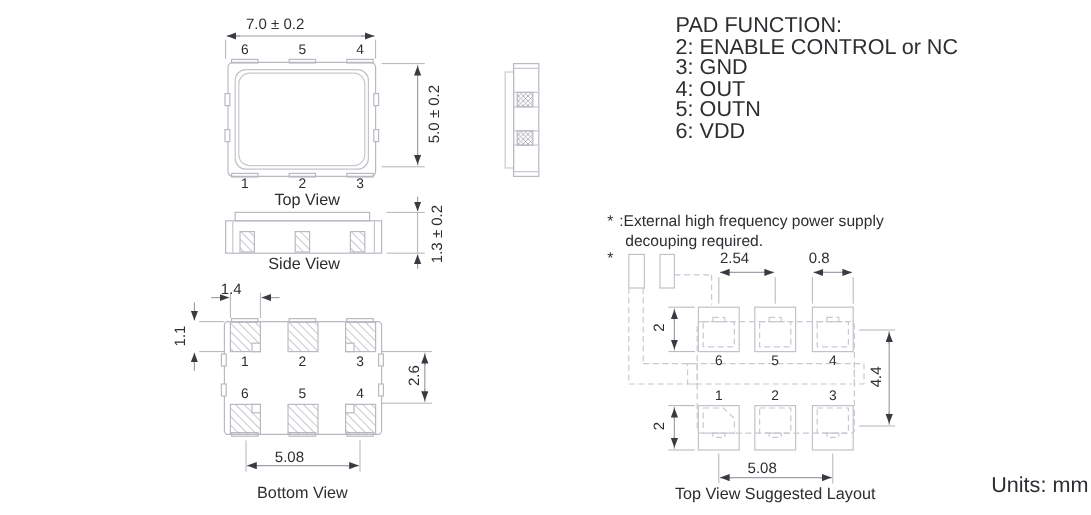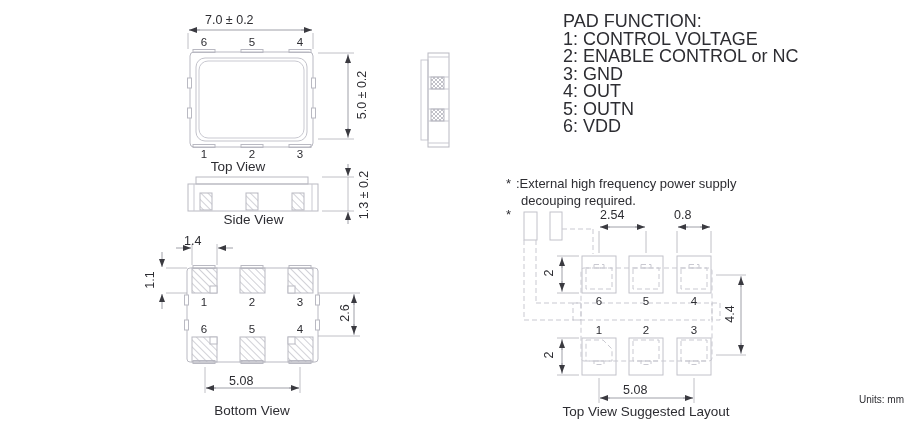--- a/index.html
+++ b/index.html
@@ -8,21 +8,21 @@
     font-family:"Liberation Sans",sans-serif;color:#2d2d32;overflow:hidden;
   }
   #linework{position:absolute;left:0;top:0;}
   .txt{position:absolute;white-space:nowrap;color:#2d2d32;}
   .dim{font-size:12.5px;}
   .pin{font-size:11.5px;width:14px;text-align:center;}
   .viewlabel{font-size:13.5px;text-align:center;}
   .rot{transform:rotate(-90deg);transform-origin:center;text-align:center;display:block;}
   .padfn{position:absolute;left:563px;top:13px;font-size:18px;line-height:17.5px;}
   .note{font-size:13px;}
-  .units{font-size:10px;}
+  .units{font-size:18px;}
   .ctr{}
 </style>
 </head>
 <body>
 
 <div id="canvas">
 
   <svg id="linework" width="909" height="429" viewBox="0 0 909 429">
     <defs>
       <marker id="aR" markerWidth="9" markerHeight="7" refX="8" refY="3" orient="auto" markerUnits="userSpaceOnUse">
@@ -197,40 +197,39 @@
   </svg>
 
   <span class="txt dim ctr" style="left:205px;top:13px;width:90px;">7.0 ± 0.2</span>
   <span class="txt dim rot" style="left:322px;top:88px;width:80px;">5.0 ± 0.2</span>
   <span class="txt pin" style="left:197px;top:36px;">6</span>
   <span class="txt pin" style="left:245px;top:36px;">5</span>
   <span class="txt pin" style="left:293px;top:36px;">4</span>
   <span class="txt pin" style="left:197px;top:148px;">1</span>
   <span class="txt pin" style="left:245px;top:148px;">2</span>
   <span class="txt pin" style="left:293px;top:148px;">3</span>
-  <span class="txt viewlabel" style="left:198px;top:159px;width:80px;text-align:center;">Top View</span>
+  <span class="txt viewlabel" style="left:216px;top:159px;width:80px;text-align:center;">Top View</span>
 
   <span class="txt dim rot" style="left:324px;top:188px;width:80px;">1.3 ± 0.2</span>
   <span class="txt viewlabel" style="left:211px;top:212px;width:85px;">Side View</span>
 
   <span class="txt dim ctr" style="left:184px;top:234px;width:40px;">1.4</span>
   <span class="txt dim rot" style="left:133px;top:273px;width:34px;">1.1</span>
   <span class="txt dim rot" style="left:328px;top:306px;width:34px;">2.6</span>
   <span class="txt dim ctr" style="left:229px;top:374px;width:46px;">5.08</span>
   <span class="txt pin" style="left:197px;top:296px;">1</span>
   <span class="txt pin" style="left:245px;top:296px;">2</span>
   <span class="txt pin" style="left:293px;top:296px;">3</span>
   <span class="txt pin" style="left:197px;top:323px;">6</span>
   <span class="txt pin" style="left:245px;top:323px;">5</span>
   <span class="txt pin" style="left:293px;top:323px;">4</span>
   <span class="txt viewlabel" style="left:202px;top:403px;width:100px;">Bottom View</span>
 
   <div class="padfn">
     <div>PAD FUNCTION:</div>
-    <div>1: CONTROL VOLTAGE</div>
     <div>2: ENABLE CONTROL or NC</div>
     <div>3: GND</div>
     <div>4: OUT</div>
     <div>5: OUTN</div>
     <div>6: VDD</div>
   </div>
 
   <span class="txt note" style="left:506px;top:176px;">*</span>
   <span class="txt note" style="left:516px;top:176px;">:External high frequency power supply</span>
   <span class="txt note" style="left:521px;top:193px;">decouping required.</span>

